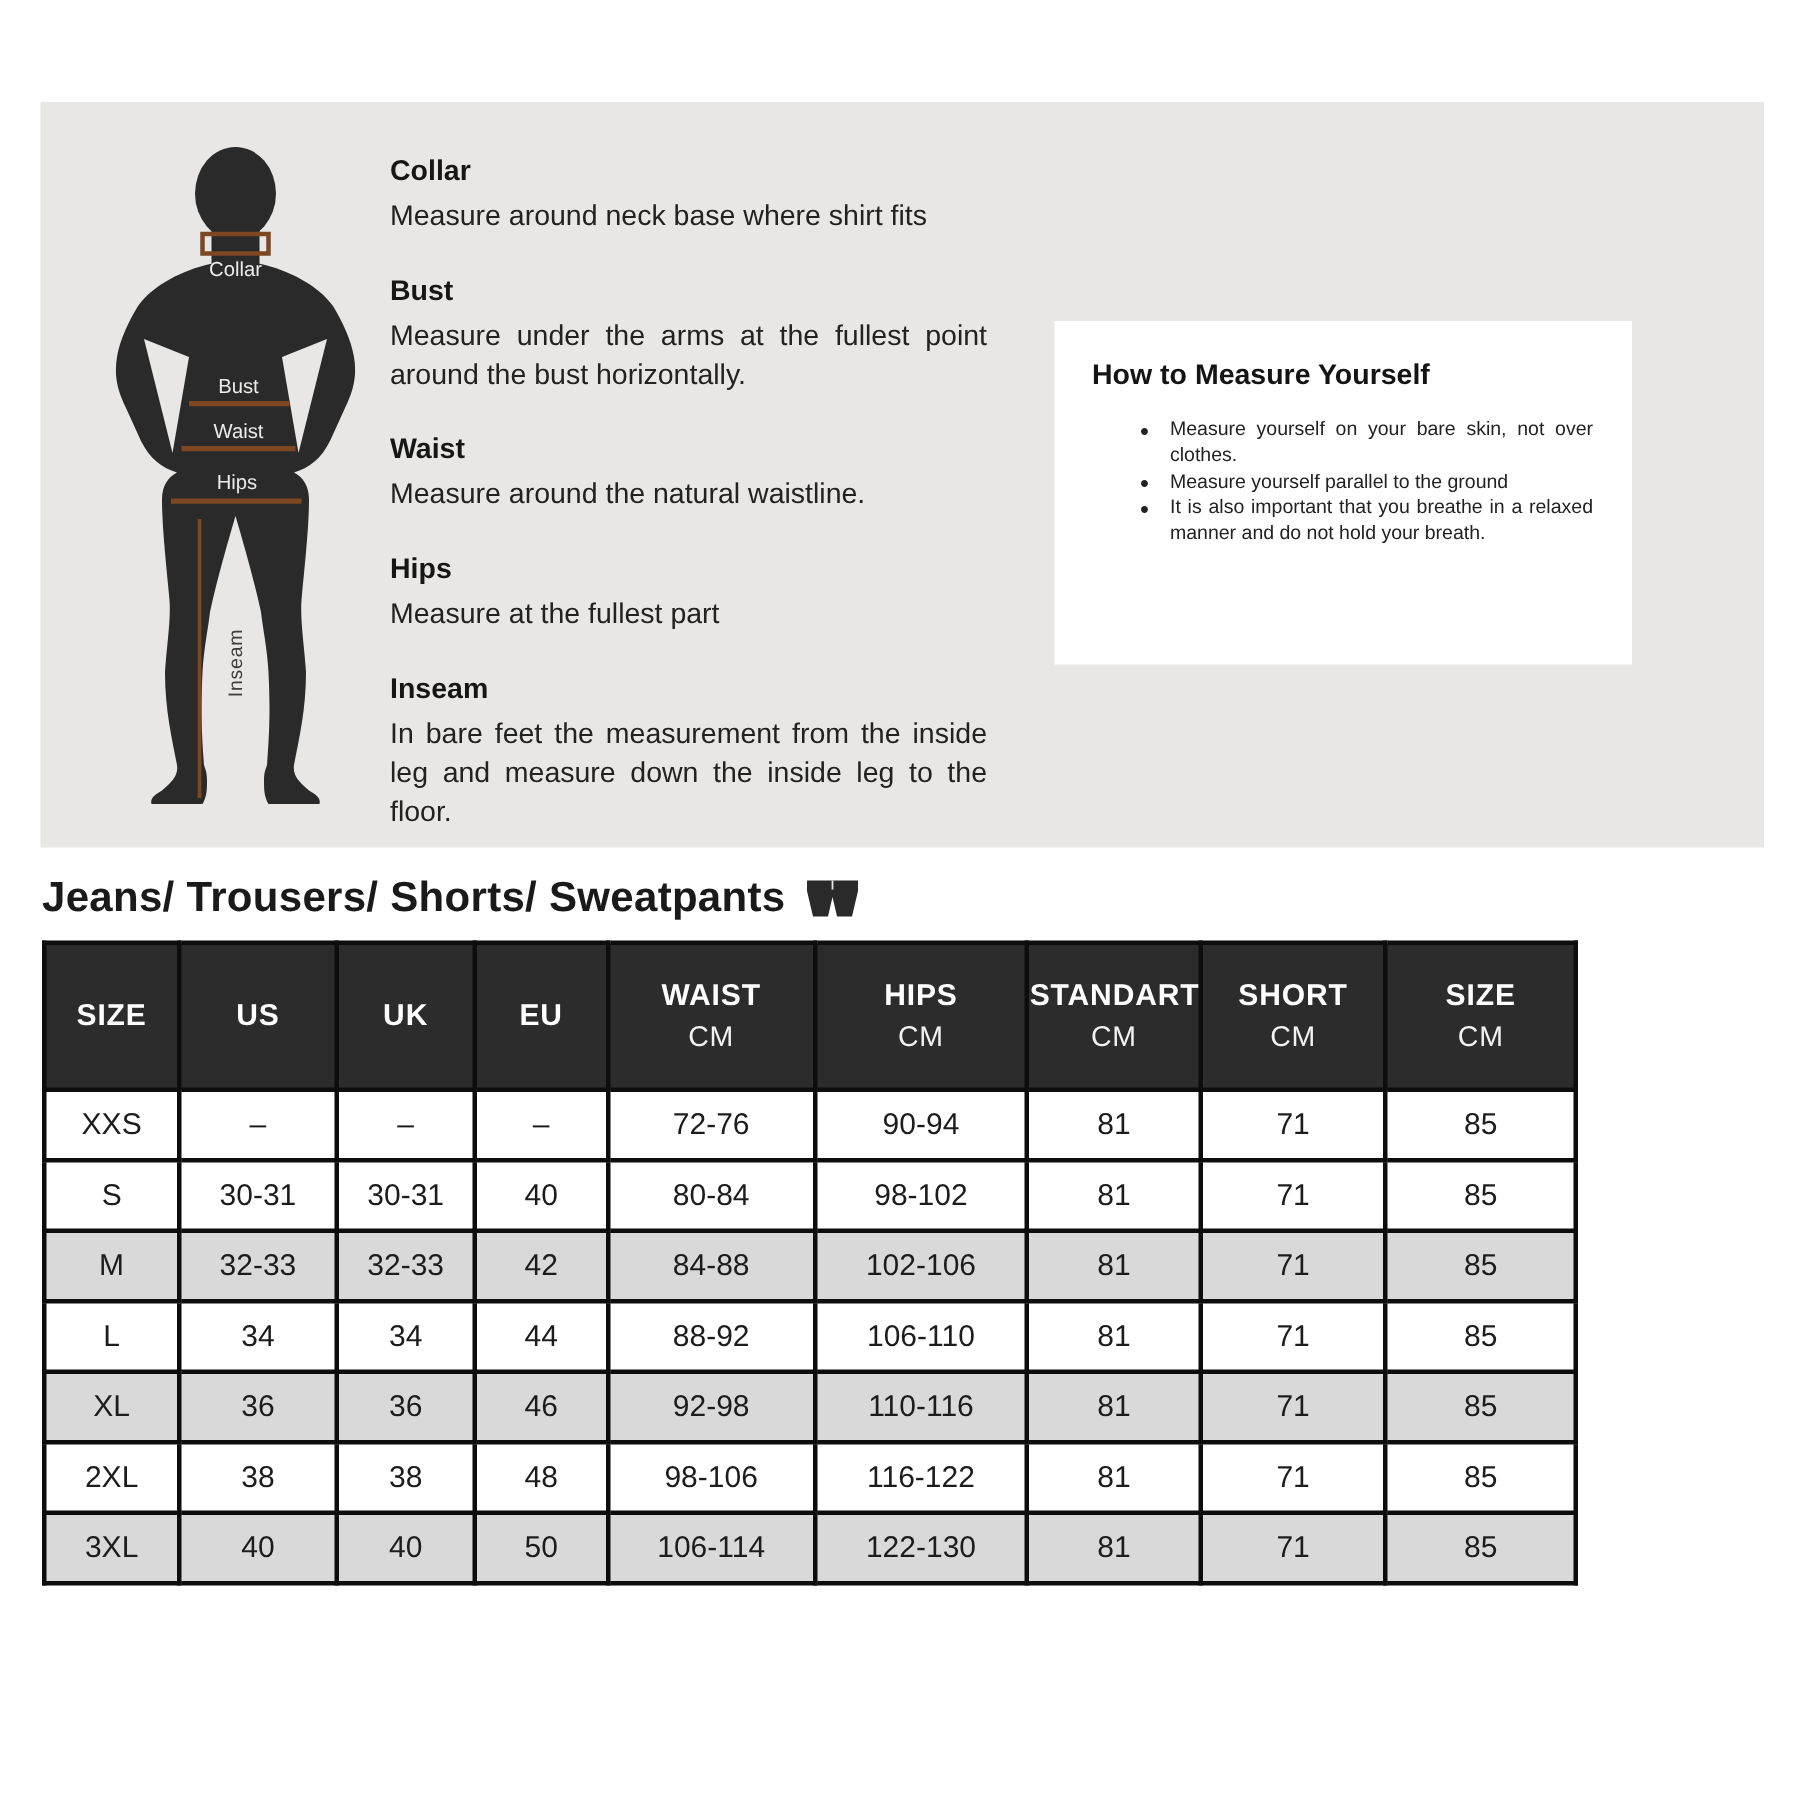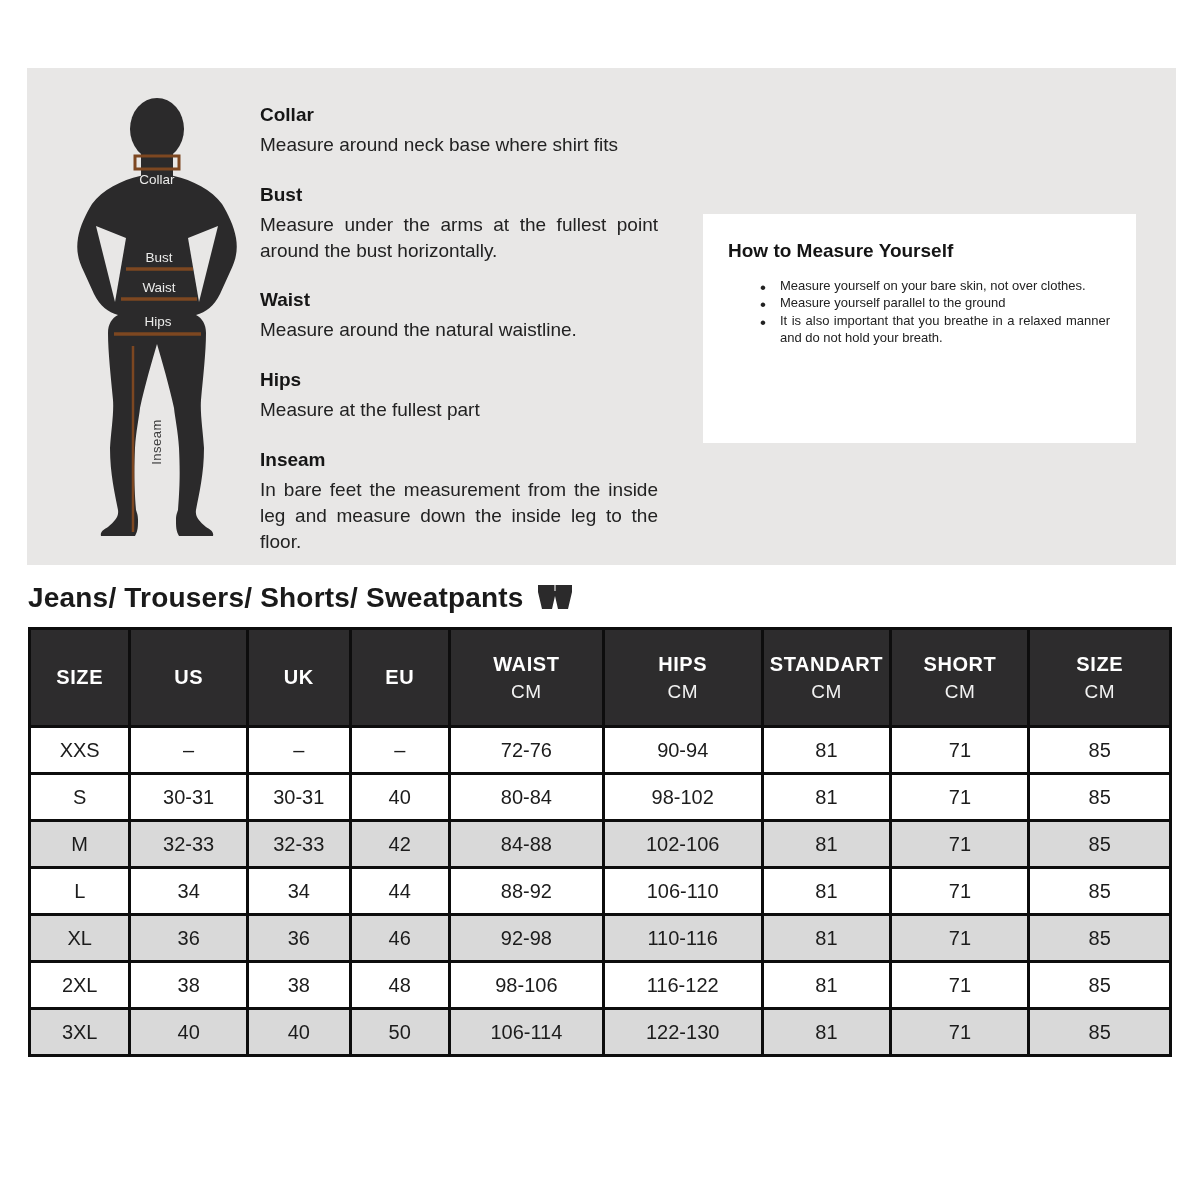--- a/index.html
+++ b/index.html
@@ -18,41 +18,41 @@
   .figure-wrap svg { display:block; }
   .fig-label { font-family:"Liberation Sans", sans-serif; font-size:13.5px; fill:#ebebea; }
   .fig-label-dark { font-family:"Liberation Sans", sans-serif; font-size:13px; fill:#3e3e3e; letter-spacing:0.5px; }
 
   .guide-items { position:absolute; left:233px; top:36px; width:398px; }
   .guide-item { margin-bottom:26px; }
   .guide-item h3 { font-size:19px; font-weight:bold; color:#161616; margin-bottom:6px; }
   .guide-item p { font-size:19px; line-height:1.36; color:#222; text-align:justify; }
 
   .howto-box {
-    position:absolute; left:676px; top:146px; width:433px; min-height:229px;
+    position:absolute; left:676px; top:146px; width:385px; min-height:229px;
     background:#ffffff; padding:26px 26px 24px 25px;
   }
   .howto-box h3 { font-size:19px; font-weight:bold; color:#141414; margin-bottom:15px; }
   .howto-box ul { list-style:none; padding-left:30px; }
   .howto-box li {
     position:relative; font-size:13px; line-height:1.33; text-align:justify;
     padding-left:22px; color:#222;
   }
   .howto-box li::before { content:"•"; position:absolute; left:2px; top:0; font-size:17px; }
 
   
   .section-heading {
-    position:absolute; left:28px; top:582px; display:flex; align-items:flex-start; gap:13px;
+    position:absolute; left:28px; top:582px; display:flex; align-items:center; gap:13px;
   }
   .section-heading h2 { font-size:28px; font-weight:bold; color:#1a1a1a; letter-spacing:0.2px; }
   .section-heading svg { display:block; margin-top:2px; }
 
   
   table.size-table {
-    position:absolute; left:28px; top:627px; width:1144px;
+    position:absolute; left:28px; top:627px; width:1024px;
     border-collapse:collapse; table-layout:fixed;
     border:3px solid #0d0d0d;
   }
   .size-table th, .size-table td { border:3px solid #0d0d0d; text-align:center; vertical-align:middle; }
   .size-table thead th { background:#2d2c2d; color:#ffffff; height:98px; }
   .th-label { font-size:20px; font-weight:bold; letter-spacing:0.6px; }
   .th-unit  { font-size:19px; font-weight:normal; color:#f2f2f2; margin-top:5px; letter-spacing:0.5px; }
   .size-table tbody td { height:47px; font-size:20px; color:#1c1c1c; background:#ffffff; }
   .size-table tbody tr.alt td { background:#d9d9d9; }
 </style>

